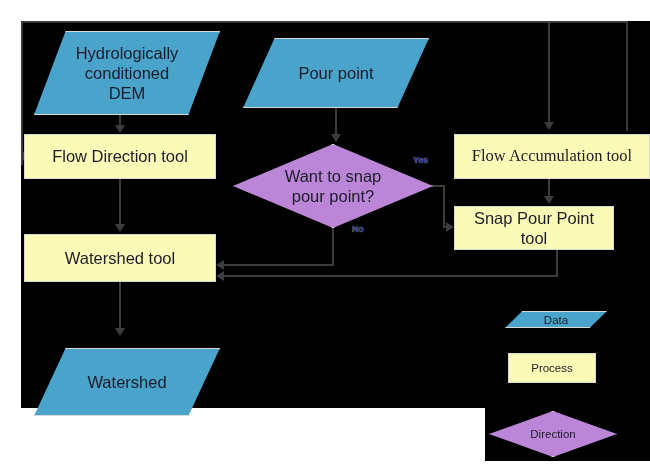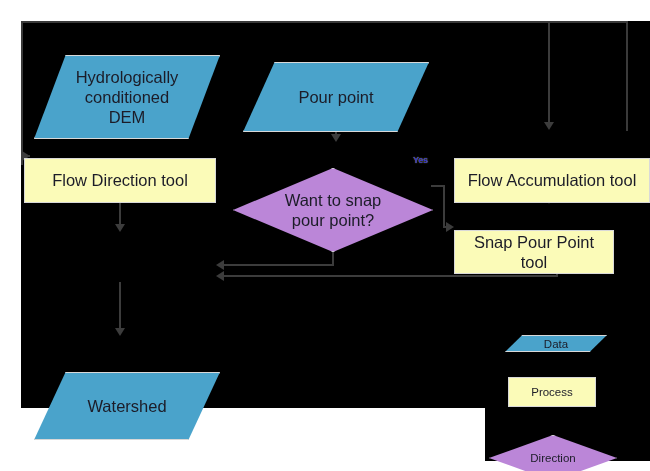--- a/index.html
+++ b/index.html
@@ -61,21 +61,20 @@
   
   .node {
     position: absolute;
     box-sizing: border-box;
     display: flex;
     align-items: center;
     justify-content: center;
     text-align: center;
     color: #1c1c28;
     line-height: 1.22;
-    margin-top: 24px;
   }
   .node-label {
     display: block;
     white-space: pre-line;
     padding: 0 6px;
   }
 
   
   .shape-data {
     background: #4aa3cb;
@@ -91,21 +90,21 @@
   .shape-decision {
     background: #bb86d8;
     border: 1px solid #dcdcdc;
     clip-path: polygon(50% 0%, 100% 50%, 50% 100%, 0% 50%);
   }
 
   
   #node-dem        { left: 34px;  top: 31px;  width: 186px; height: 84px;  font-size: 16.5px; }
   #node-pour       { left: 243px; top: 38px;  width: 186px; height: 70px;  font-size: 16.5px; }
   #node-flowdir    { left: 24px;  top: 134px; width: 192px; height: 45px;  font-size: 16.5px; }
-  #node-flowacc    { left: 454px; top: 134px; width: 196px; height: 45px;  font-size: 16.5px; }
+  #node-flowacc    { left: 454px; top: 134px; width: 196px; height: 45px;  font-size: 16.5px; font-family: Liberation Serif, serif; }
   #node-decision   { left: 233px; top: 144px; width: 200px; height: 84px;  font-size: 16.5px; }
   #node-snap       { left: 454px; top: 206px; width: 160px; height: 44px;  font-size: 16.5px; }
   #node-watershedt { left: 24px;  top: 234px; width: 192px; height: 48px;  font-size: 16.5px; }
   #node-watershed  { left: 34px;  top: 348px; width: 186px; height: 68px;  font-size: 16.5px; }
 
   
   #legend-data     { left: 505px; top: 311px; width: 102px; height: 17px; font-size: 11.5px; align-items: flex-end; }
   #legend-process  { left: 508px; top: 353px; width: 88px;  height: 30px; font-size: 11.5px; }
   #legend-decision { left: 489px; top: 411px; width: 128px; height: 46px; font-size: 11.5px; }
 
@@ -216,20 +215,23 @@
 
   <div id="node-decision" class="node shape-decision">
     <span class="node-label">Want to snap
 pour point?</span>
   </div>
 
   <div id="node-snap" class="node shape-process">
     <span class="node-label">Snap Pour Point tool</span>
   </div>
 
+  <div id="node-watershedt" class="node shape-process">
+    <span class="node-label">Watershed tool</span>
+  </div>
 
   <div id="node-watershed" class="node shape-data">
     <span class="node-label">Watershed</span>
   </div>
 
   <div id="legend-data" class="node shape-data">
     <span class="node-label">Data</span>
   </div>
 
   <div id="legend-process" class="node shape-process">

